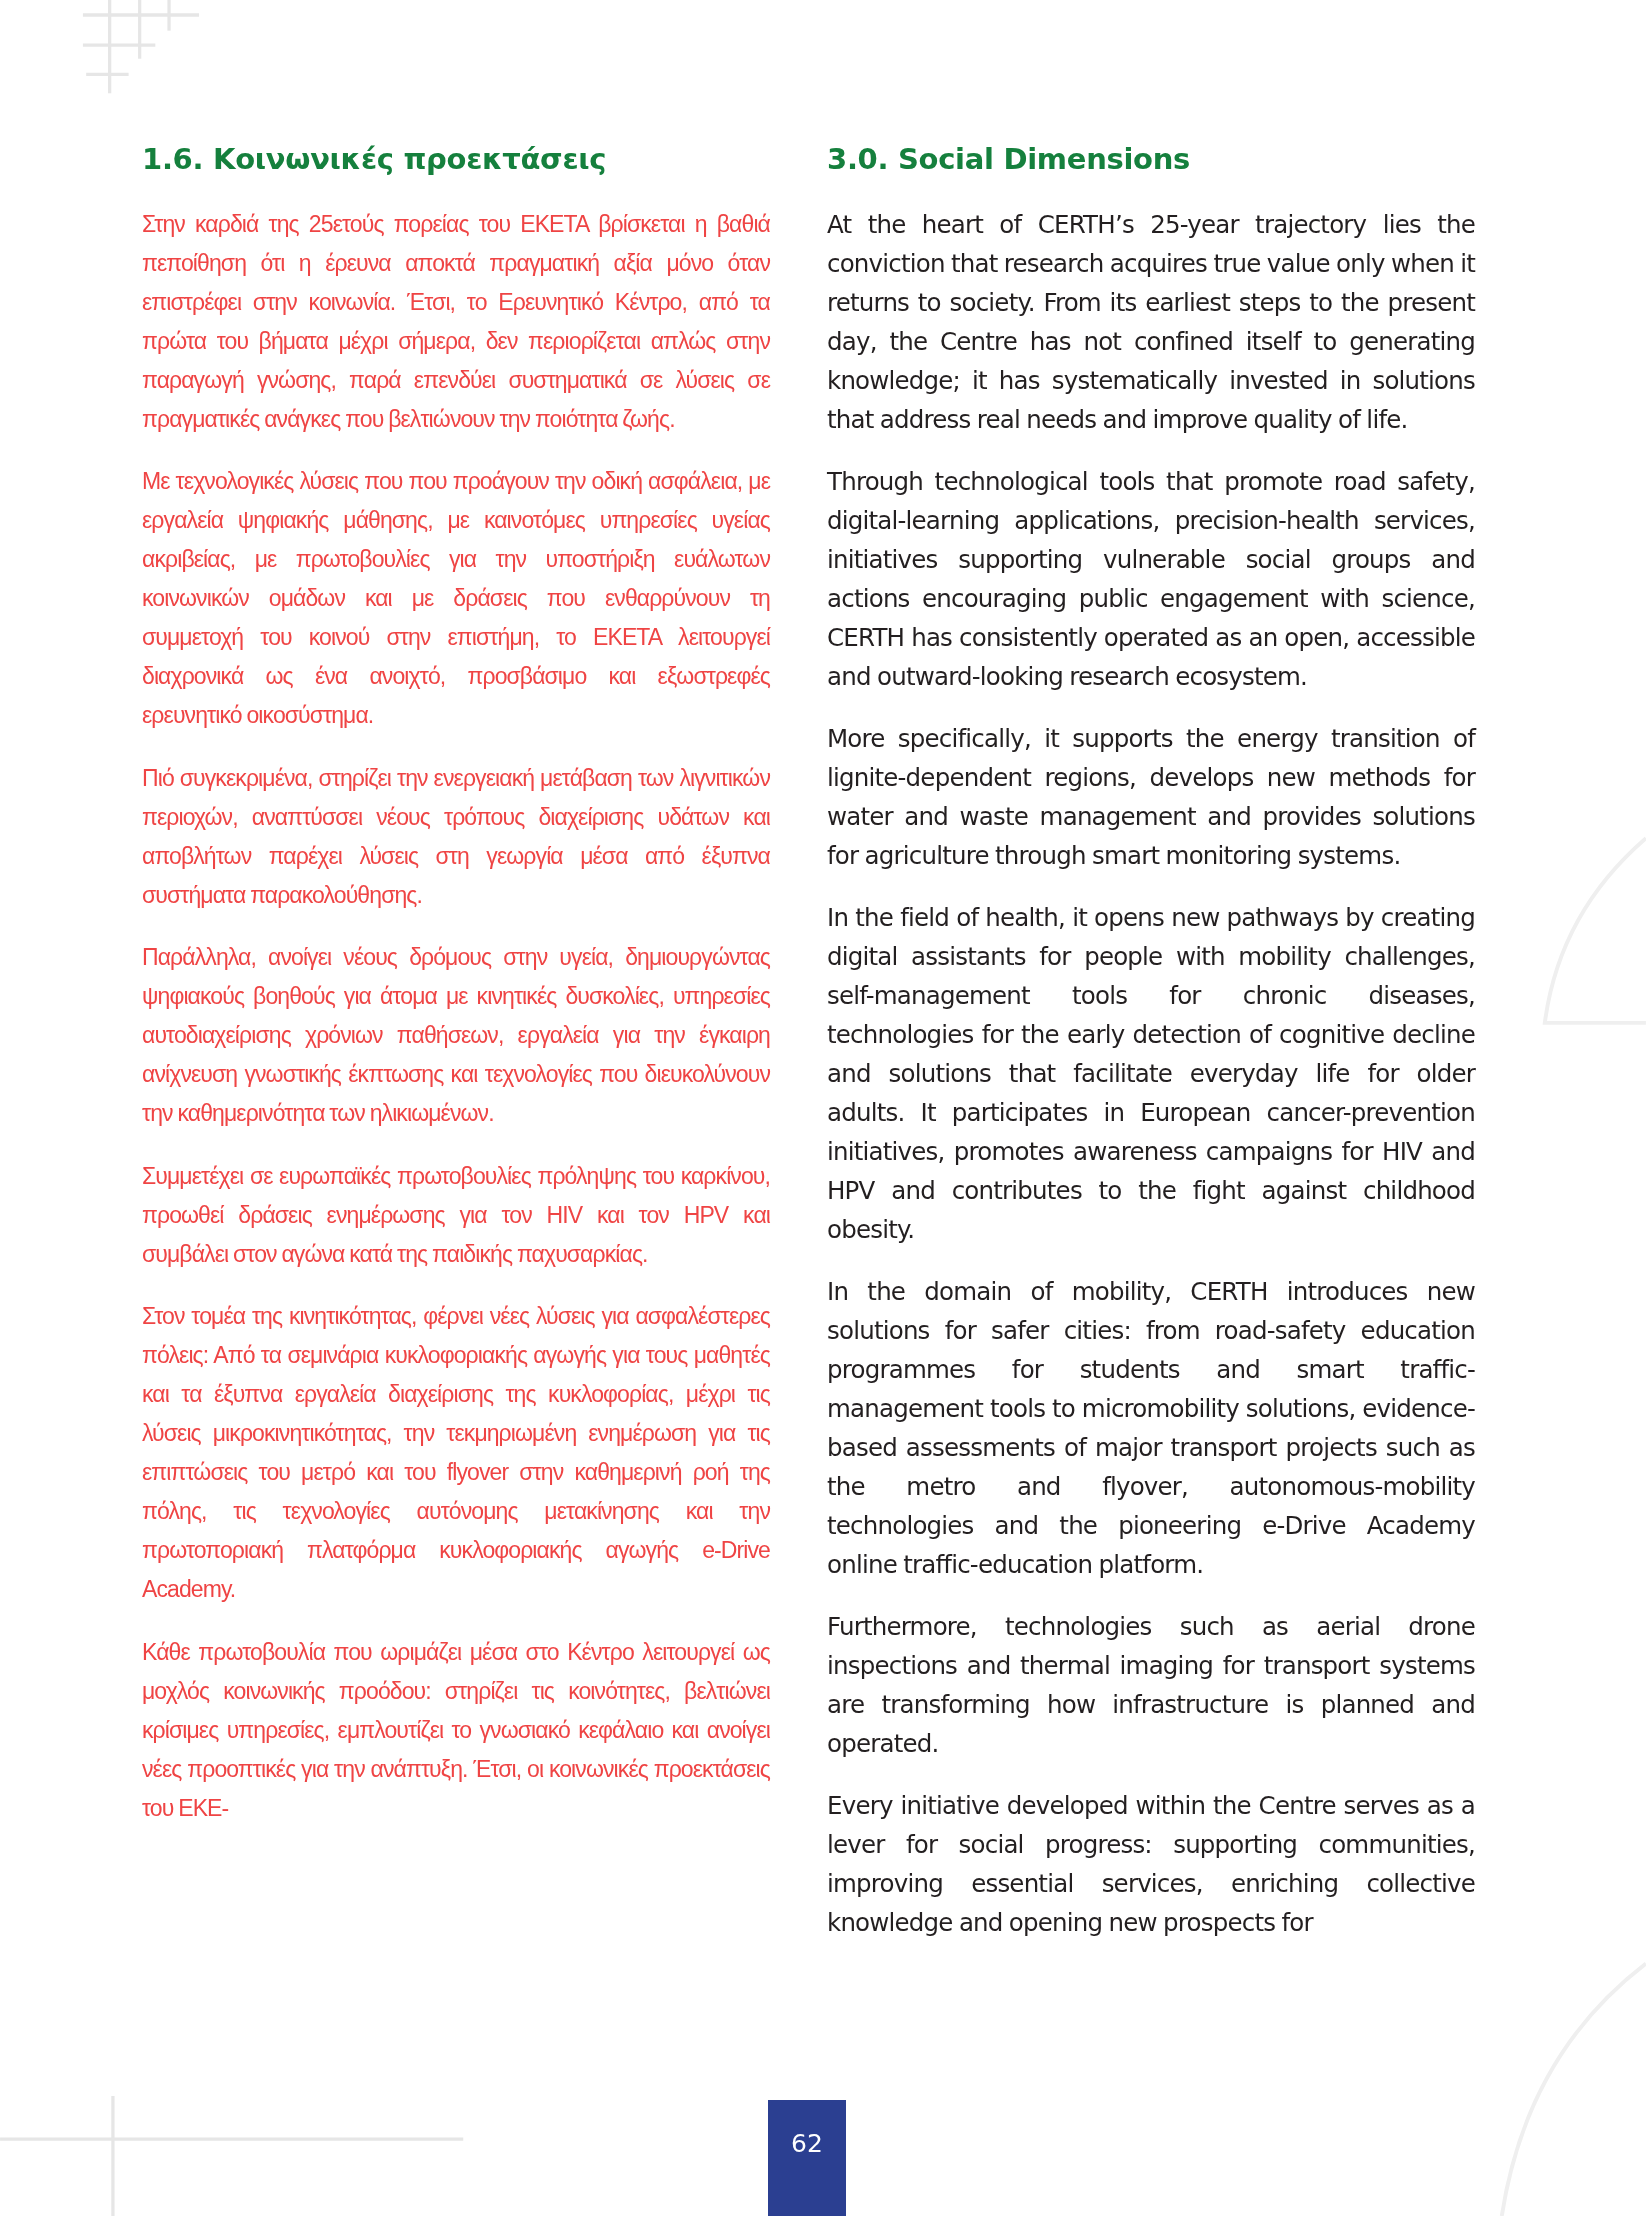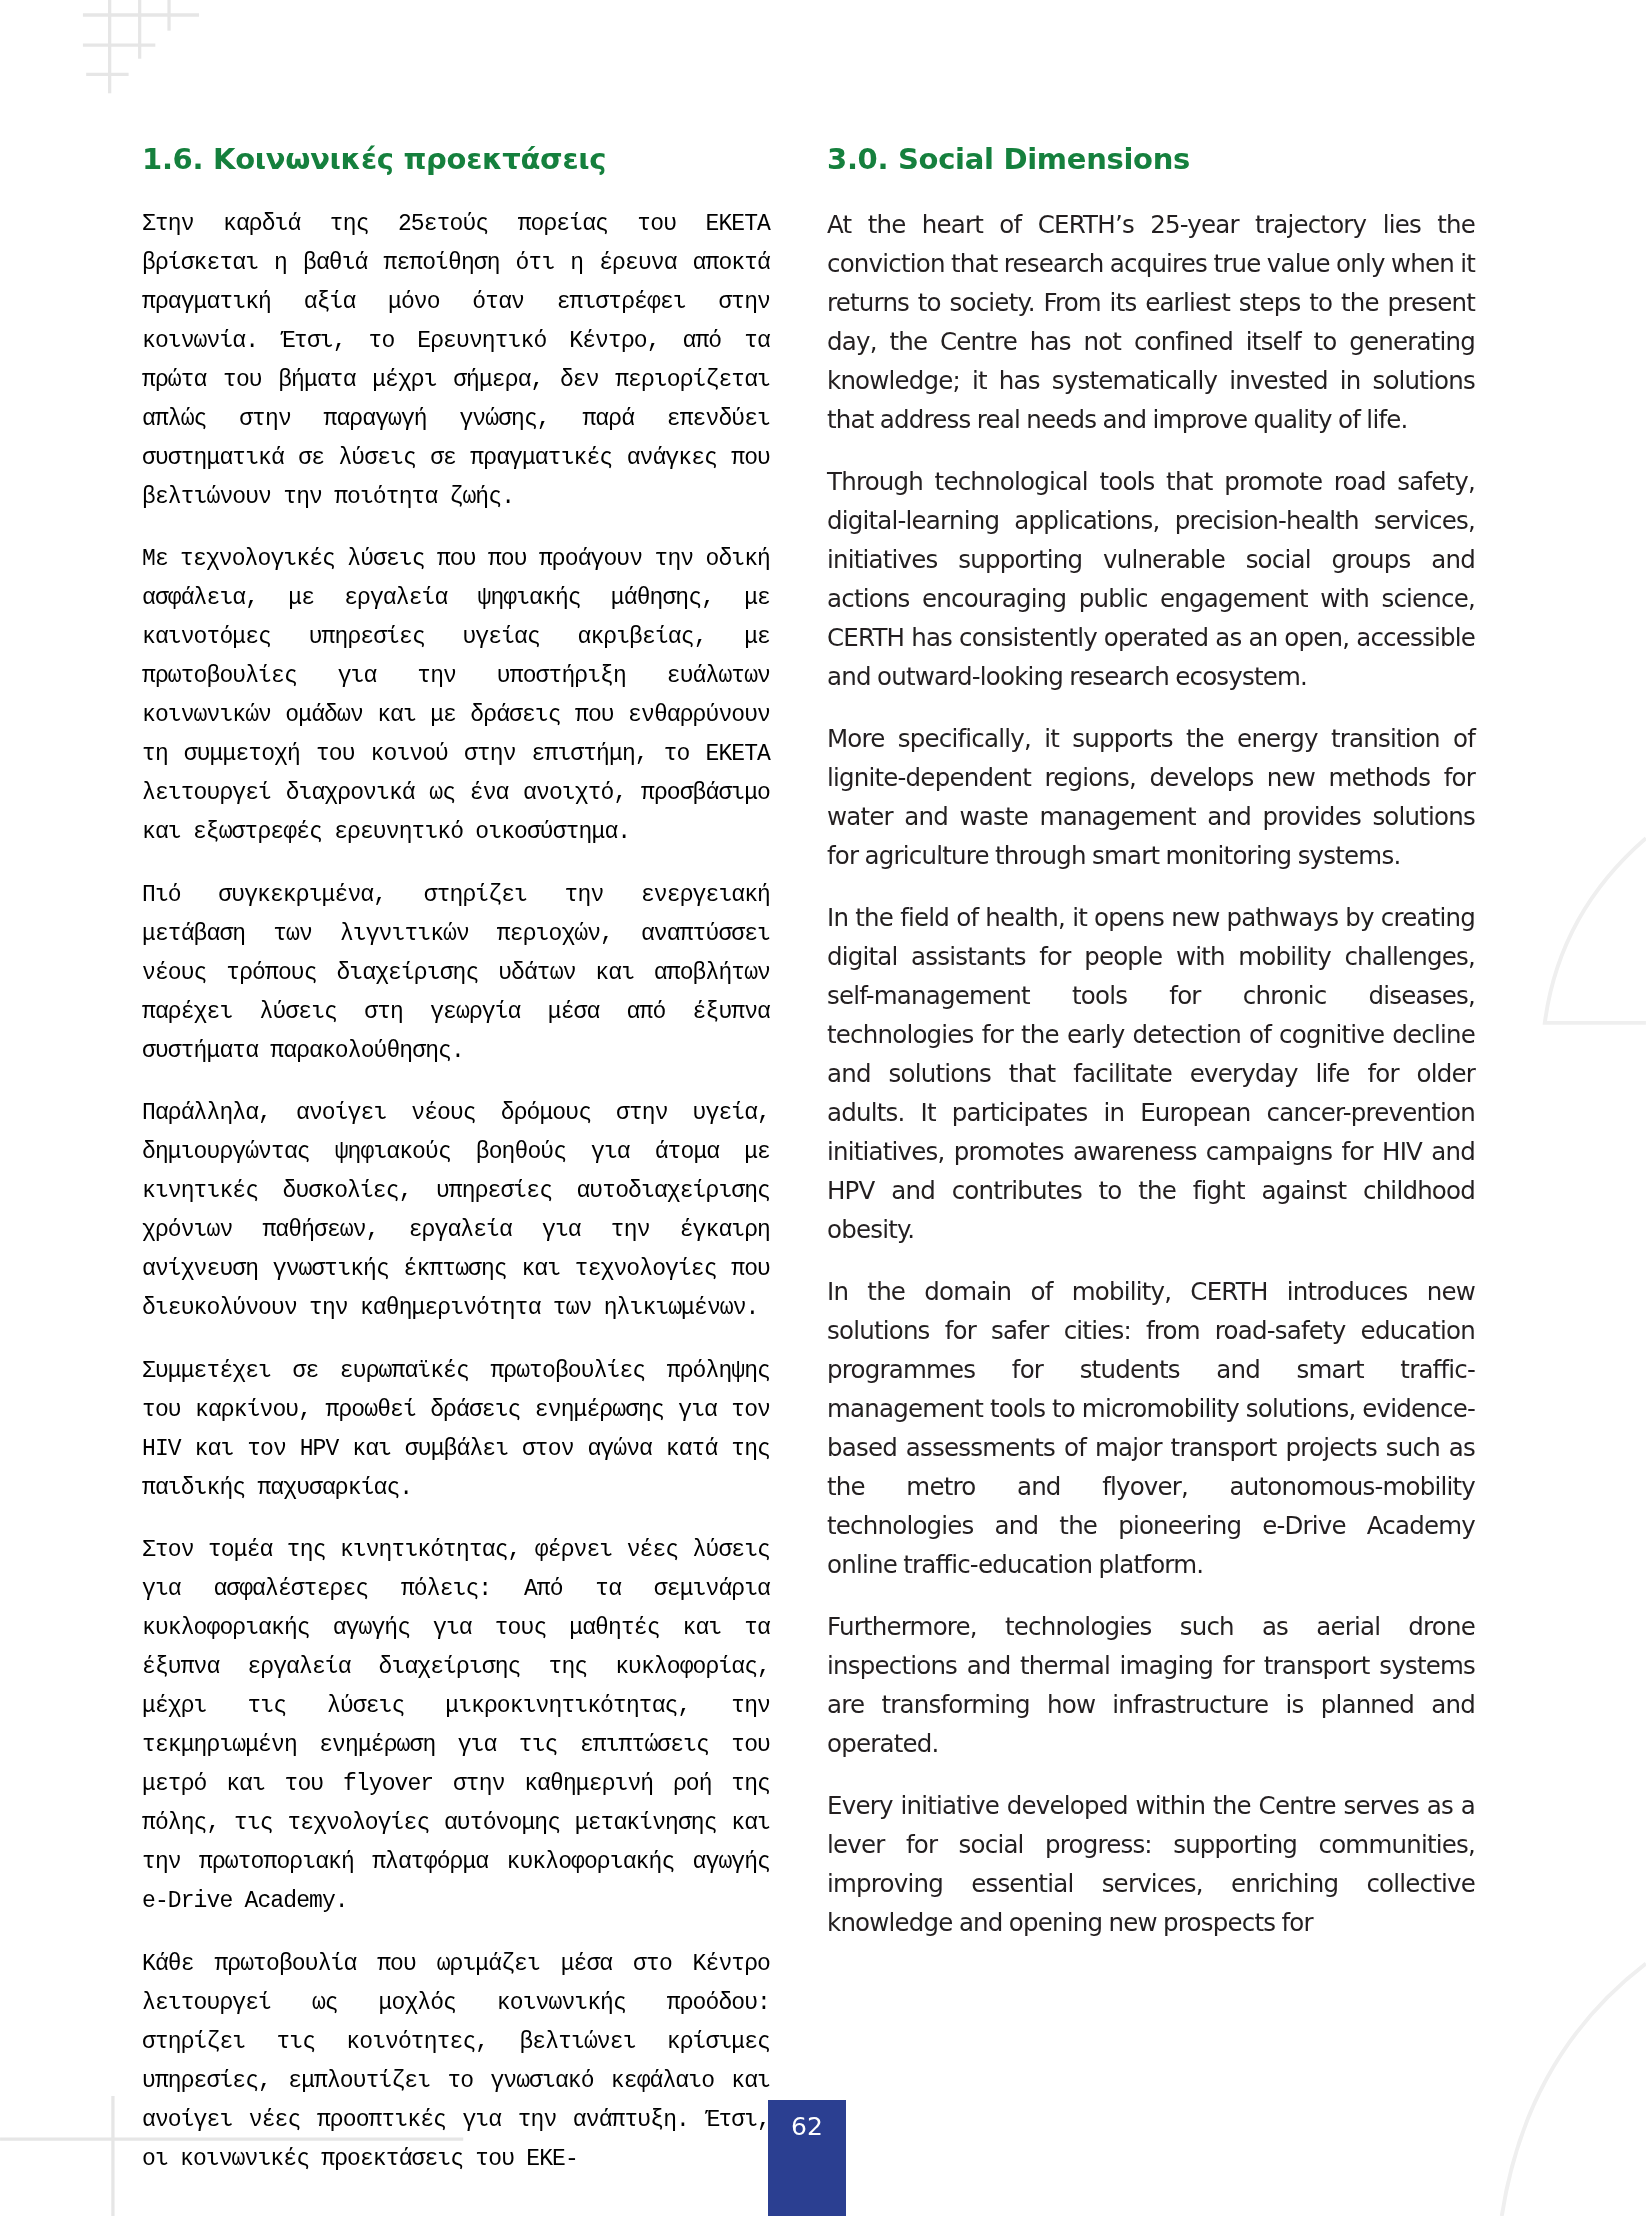--- a/index.html
+++ b/index.html
@@ -12,24 +12,24 @@
     margin: 0 0 19.6px 0;
     color: #15803d;
     font-family: "DejaVu Sans", sans-serif;
     font-weight: bold;
     font-size: 29px;
     line-height: 51px;
     letter-spacing: -0.3px;
   }
   .col-gr p {
     margin: 0 0 23.5px 0;
-    font-family: Liberation Mono, monospace;
+    font-family: Liberation Sans, sans-serif;
     font-size: 23px;
     line-height: 39px;
-    color: #000000;
+    color: #ef4444;
     text-align: justify;
     letter-spacing: -0.9px;
     word-spacing: -0.7px;
   }
   .col-en p {
     margin: 17px 0 23px 0;
     font-family: "DejaVu Sans", sans-serif;
     font-size: 24.5px;
     line-height: 39px;
     color: #231f20;
@@ -39,21 +39,21 @@
   }
   .page-num {
     position: absolute;
     left: 768px; top: 2100px;
     width: 78px; height: 117px;
     background: #2b3f91;
     color: #ffffff;
     font-family: "DejaVu Sans", sans-serif;
     font-size: 25px;
     text-align: center;
-    padding-top: 12px;
+    padding-top: 29px;
     box-sizing: border-box;
   }
 </style>
 </head>
 <body>
 
 <svg class="deco" viewBox="0 0 2523 3397" xmlns="http://www.w3.org/2000/svg">
   <g stroke="#e6e6e6" stroke-width="5" fill="none">
     <line x1="168" y1="0" x2="168" y2="143"></line>
     <line x1="214" y1="0" x2="214" y2="90"></line>

